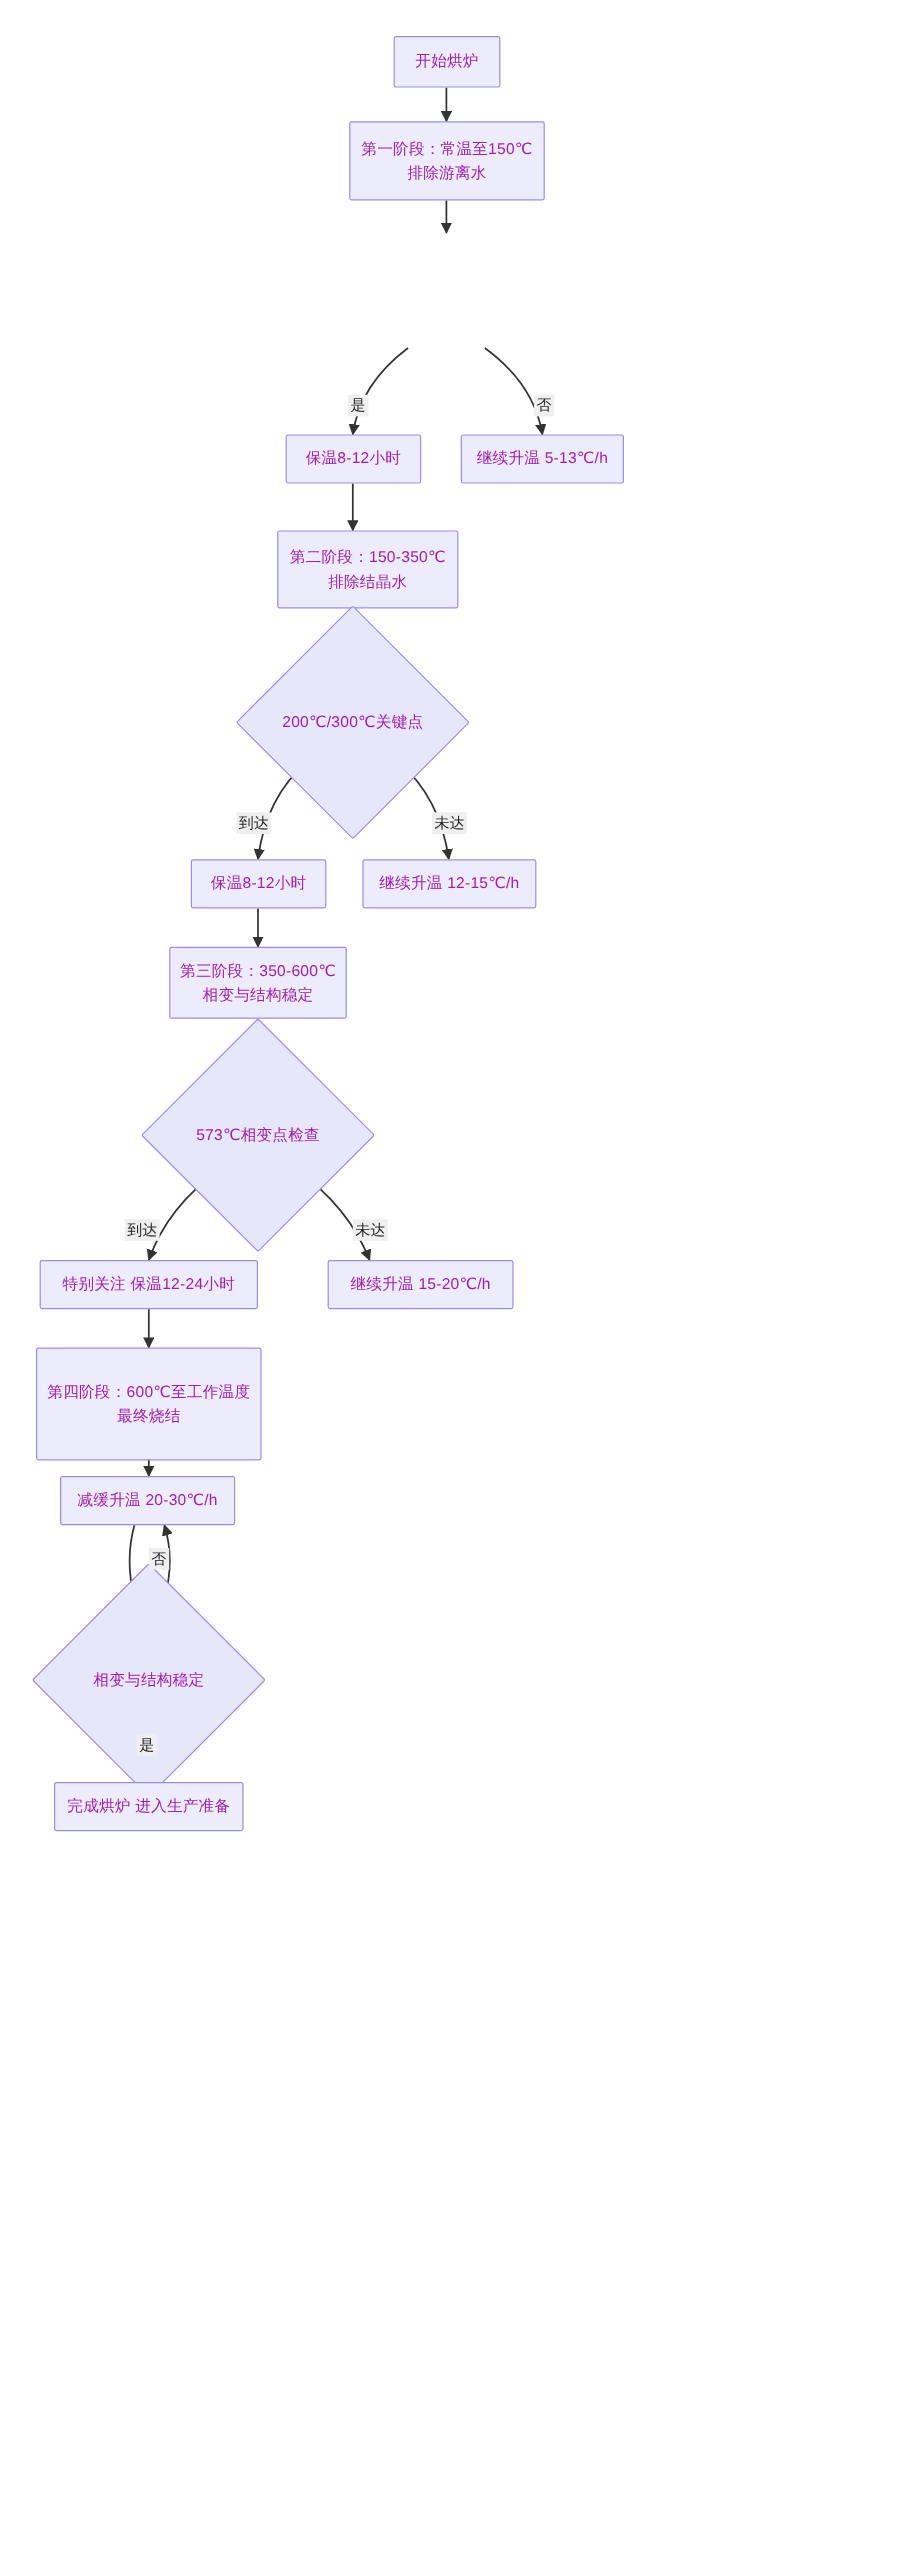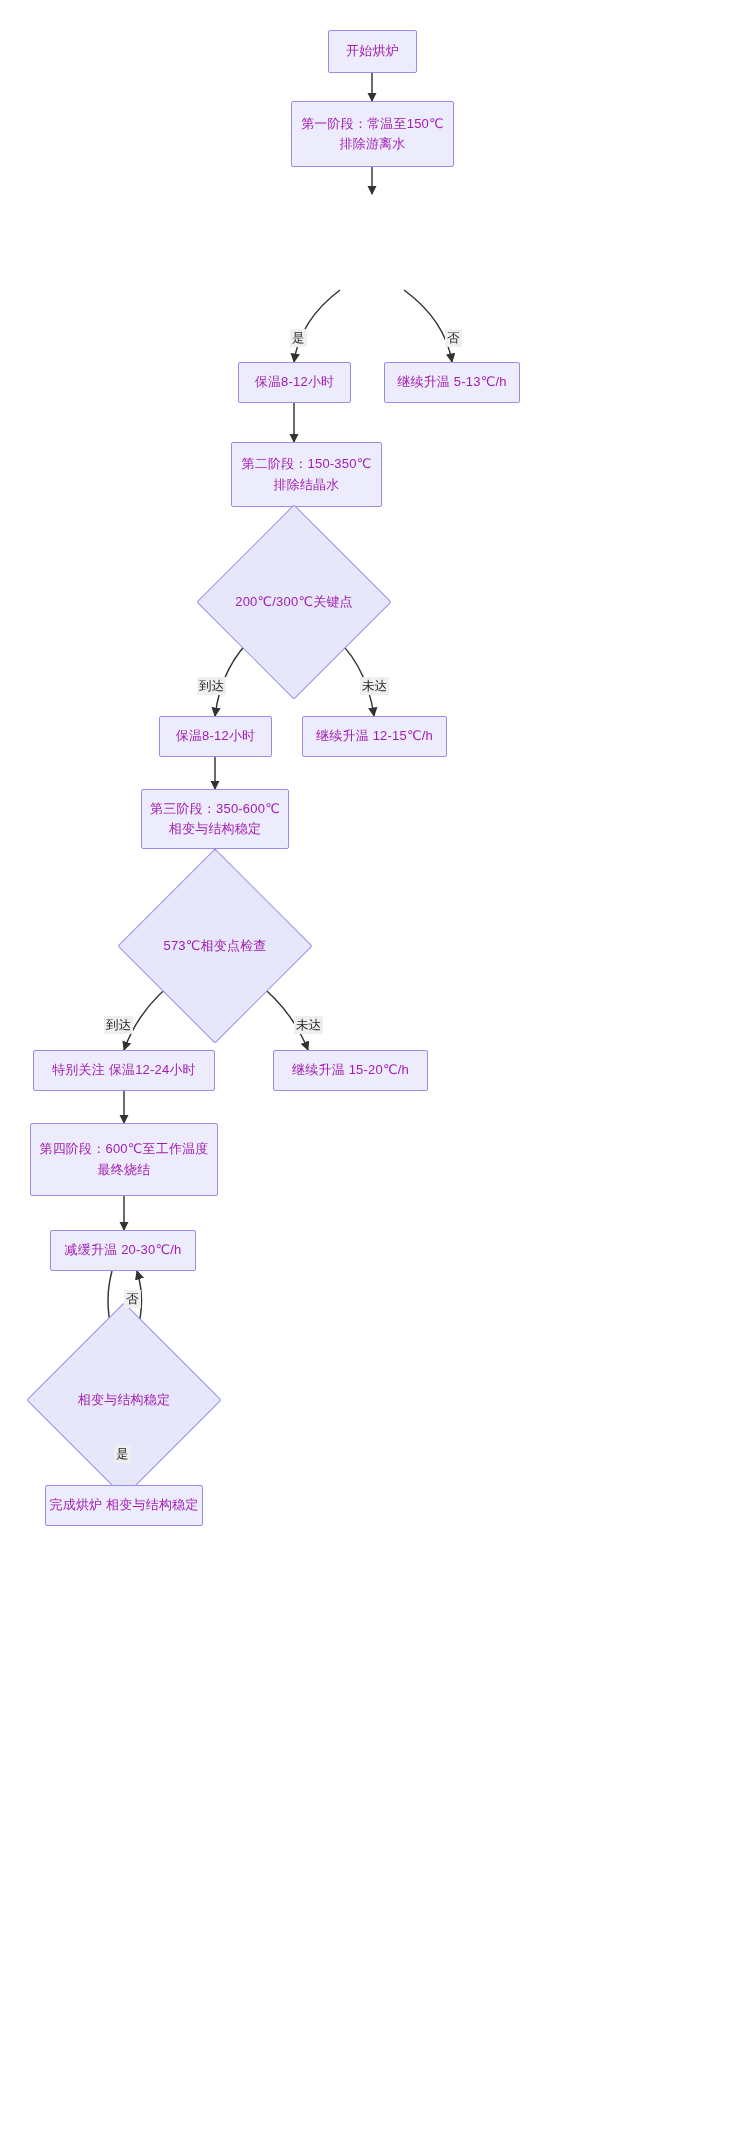--- a/index.html
+++ b/index.html
@@ -165,36 +165,36 @@
   </div>
 
   <div class="node rect" style="left:33px; top:1050px; width:182px; height:41px;">
     <span>特别关注 保温12-24小时</span>
   </div>
 
   <div class="node rect" style="left:237px; top:1050px; width:155px; height:41px;margin-left:36px;">
     <span>继续升温 15-20℃/h</span>
   </div>
 
-  <div class="node rect" style="left:30px; top:1123px; width:188px; height:73px;">
+  <div class="node rect" style="left:30px; top:1123px; width:188px; height:94px;">
     <span>第四阶段：600℃至工作温度
 最终烧结</span>
   </div>
 
   <div class="node rect" style="left:50px; top:1230px; width:146px; height:41px;">
     <span>减缓升温 20-30℃/h</span>
   </div>
 
   <div class="node diamond-wrap" style="left:56px; top:1332px; width:136px; height:136px;">
     <span class="dia-shape"></span>
     <span class="dia-label">相变与结构稳定</span>
   </div>
 
   <div class="node rect" style="left:45px; top:1485px; width:158px; height:41px;">
-    <span>完成烘炉 相变与结构稳定</span>
+    <span>完成烘炉 进入生产准备</span>
   </div>
 
   <div class="edge-label" style="left:290px; top:329px;">是</div>
 
   <div class="edge-label" style="left:445px; top:329px;">否</div>
 
   <div class="edge-label" style="left:197px; top:677px;">到达</div>
 
   <div class="edge-label" style="left:360px; top:677px;">未达</div>
 

